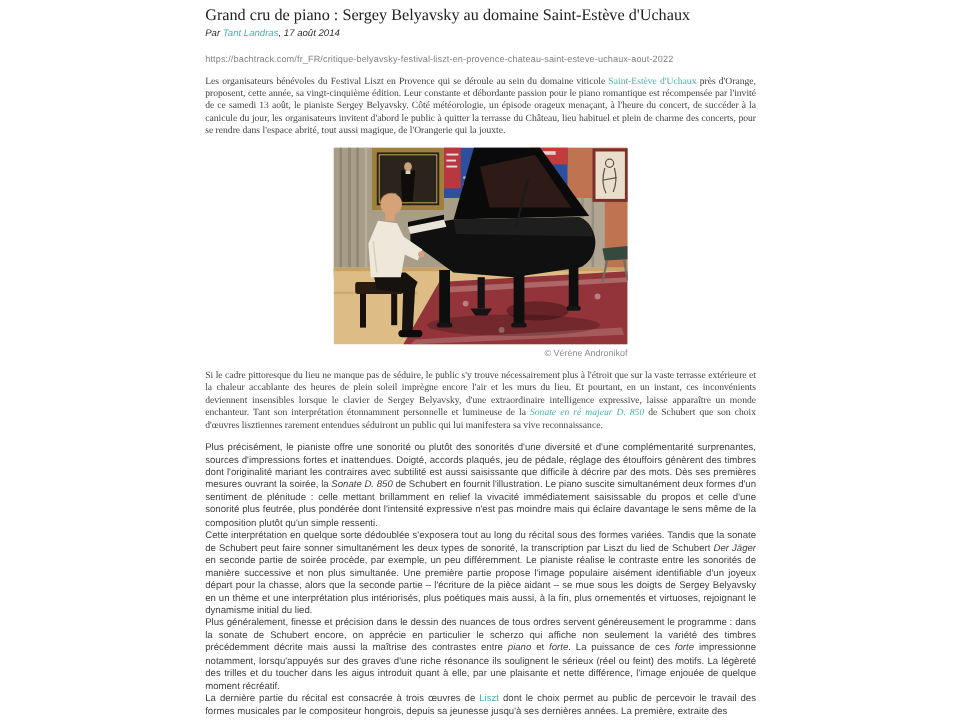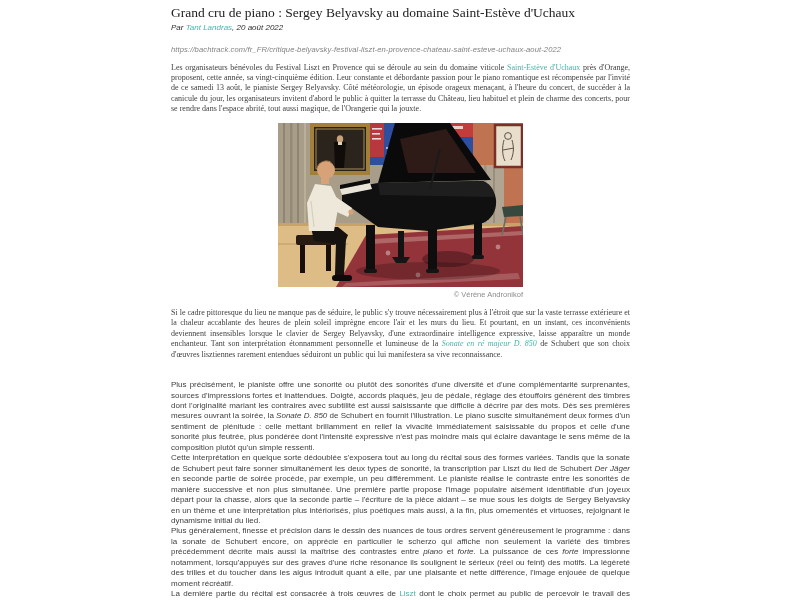--- a/index.html
+++ b/index.html
@@ -30,33 +30,32 @@
     margin:0 0 2px 0;
   }
   .byline{
     font-size:8px;
     font-style:italic;
     color:#2d2d2d;
     line-height:1.3;
   }
   .source-url{
     font-size:7.6px;
-    font-style:italic;
     color:var(--muted);
     margin-top:11px;
     letter-spacing:0.1px;
   }
   p.body{
     font-size:8px;
     line-height:10.45px;
     color:var(--body);
     text-align:justify;
   }
   .mt-lg{margin-top:9px;font-family:Liberation Serif, serif;}
-  .mt-md{margin-top:20px;}
+  .mt-md{margin-top:8px;}
   a.lnk{color:var(--link);text-decoration:none;cursor:pointer;}
   .it{font-style:italic;}
   figure.photo-figure{
     width:245px;
     margin:8px auto 0 auto;
   }
   .photo-frame{
     width:245px;height:164px;
     display:block;
     overflow:hidden;
@@ -70,21 +69,21 @@
   }
 </style>
 </head>
 <body>
 
 <div class="page">
   <div class="content">
 
     <h1 class="title">Grand cru de piano : Sergey Belyavsky au domaine Saint-Estève d'Uchaux</h1>
 
-    <p class="byline"><span>Par </span><a class="lnk" href="#">Tant Landras</a><span>, 20 août 2022</span></p>
+    <p class="byline"><span>Par </span><a class="lnk" href="#">Tant Landras</a><span>, 17 août 2014</span></p>
 
     <p class="source-url">https://bachtrack.com/fr_FR/critique-belyavsky-festival-liszt-en-provence-chateau-saint-esteve-uchaux-aout-2022</p>
 
     <p class="body mt-lg"><span>Les organisateurs bénévoles du Festival Liszt en Provence qui se déroule au sein du domaine viticole </span><a class="lnk" href="#">Saint-Estève d'Uchaux</a><span> près d'Orange, proposent, cette année, sa vingt-cinquième édition. Leur constante et débordante passion pour le piano romantique est récompensée par l'invité de ce samedi 13 août, le pianiste Sergey Belyavsky. Côté météorologie, un épisode orageux menaçant, à l'heure du concert, de succéder à la canicule du jour, les organisateurs invitent d'abord le public à quitter la terrasse du Château, lieu habituel et plein de charme des concerts, pour se rendre dans l'espace abrité, tout aussi magique, de l'Orangerie qui la jouxte.</span></p>
 
     <figure class="photo-figure">
       <svg class="photo-frame" viewBox="0 0 245 164" role="img" xmlns="http://www.w3.org/2000/svg">
 
         <g>
           <rect x="0" y="0" width="245" height="110" fill="#a89d88"></rect>

